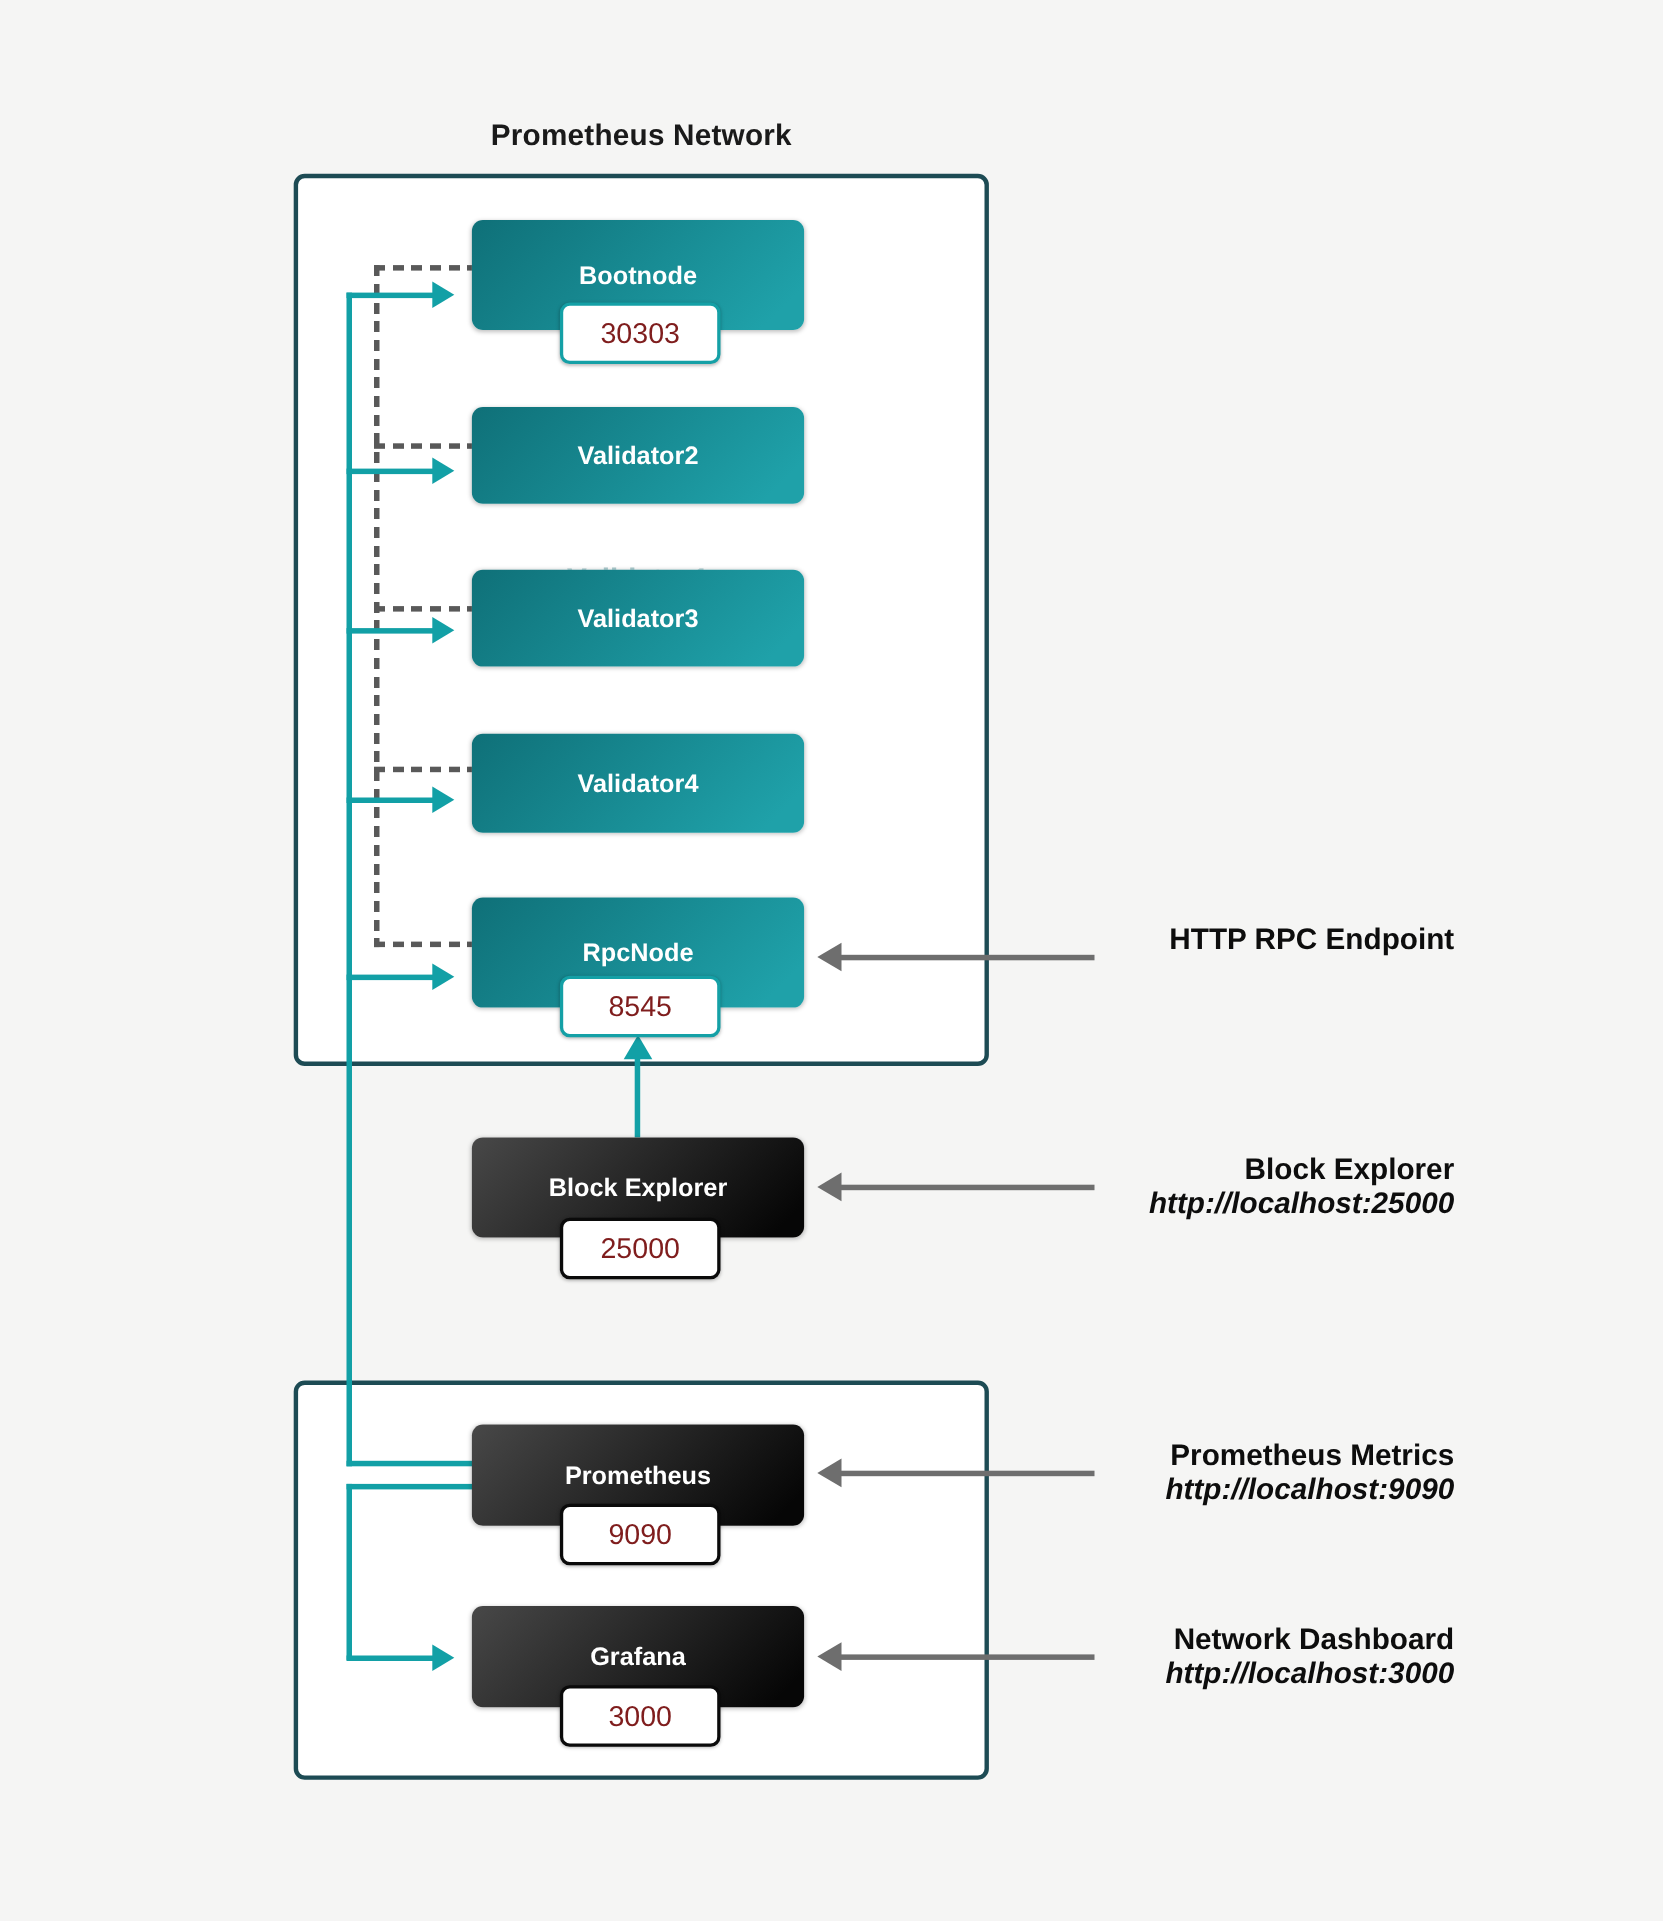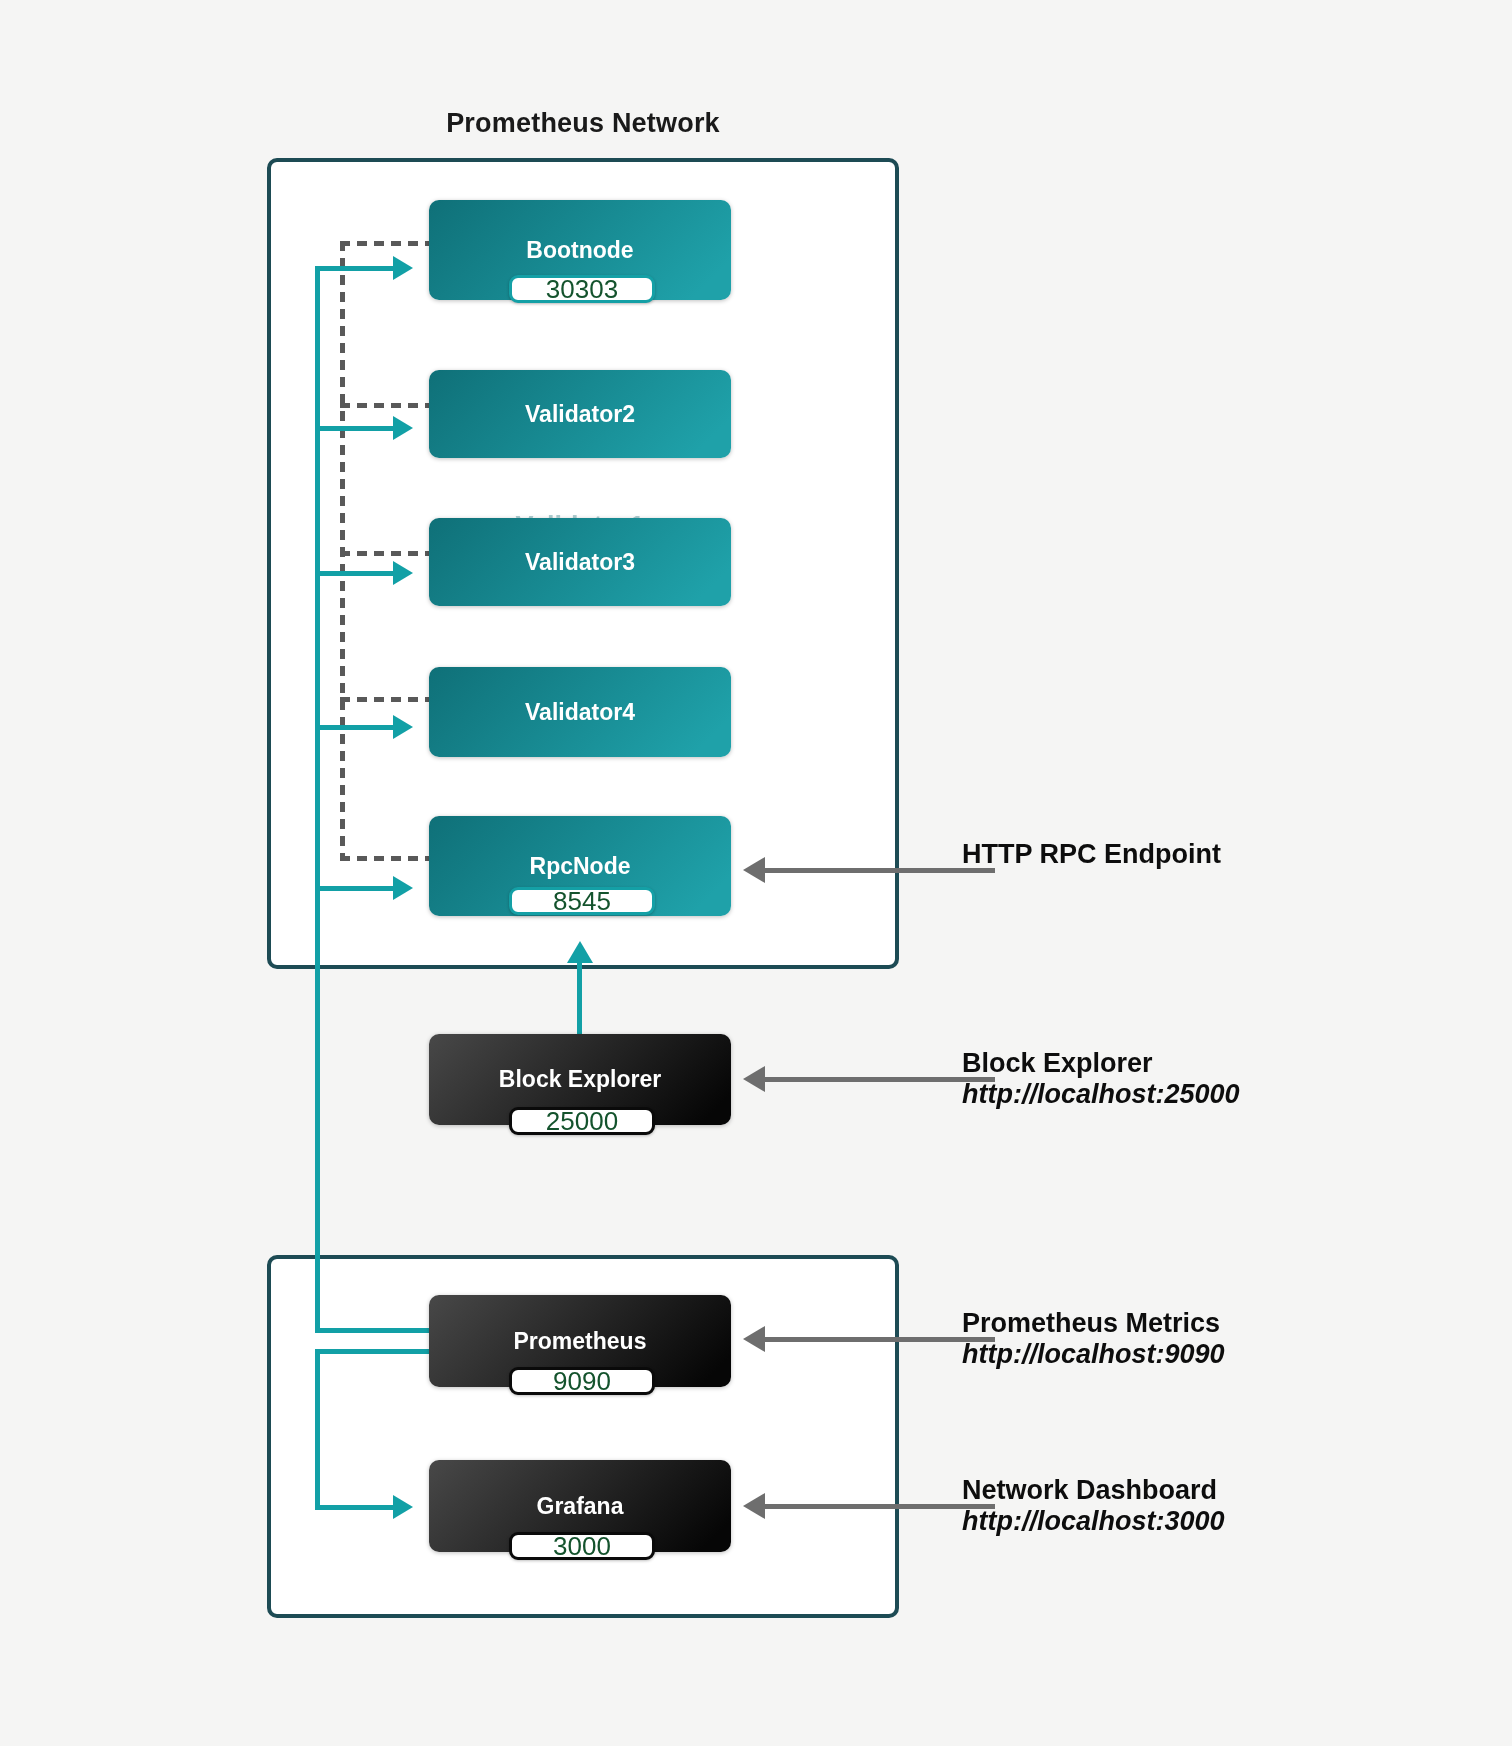--- a/index.html
+++ b/index.html
@@ -41,24 +41,24 @@
     box-shadow:0 1px 4px rgba(0,0,0,.25);
     z-index:4;
     box-sizing:border-box;
   }
   .node.teal{background:linear-gradient(135deg,#0f7078 0%,#1fa1a9 90%);}
   .node.dark{background:linear-gradient(135deg,#484848 0%,#060606 92%);}
 
   
   .badge{
     position:absolute;
-    left:509px;width:146px;height:28px;
+    left:509px;width:146px;height:56px;
     background:#fff;border-radius:9px;
     display:flex;align-items:center;justify-content:center;
-    font-size:26px;font-weight:400;color:#14532d;
+    font-size:26px;font-weight:400;color:#7f1d1d;
     box-sizing:border-box;
     box-shadow:0 1px 3px rgba(0,0,0,.25);
     z-index:5;
   }
   .badge.teal-border{border:3px solid #14a0a6;}
   .badge.dark-border{border:3px solid #0a0a0a;}
 
   
   .tline{position:absolute;background:#12a0a6;z-index:3;}
   
@@ -76,21 +76,21 @@
   .arr-up-teal{position:absolute;width:0;height:0;z-index:3;
     border-left:13px solid transparent;border-right:13px solid transparent;
     border-bottom:22px solid #12a0a6;}
   .arr-left-gray{position:absolute;width:0;height:0;z-index:2;
     border-top:13px solid transparent;border-bottom:13px solid transparent;
     border-right:22px solid #6e6e6e;}
 
   
   .annotation{
     position:absolute;left:962px;width:360px;
-    text-align:left;line-height:31px;
+    text-align:right;line-height:31px;
     z-index:2;color:#0d0d0d;
   }
   .annotation .a-title{font-size:27px;font-weight:700;}
   .annotation .a-url{font-size:27px;font-weight:700;font-style:italic;}
 
   
   .peek-label{
     position:absolute;left:429px;width:302px;top:511px;height:7px;
     overflow:hidden;text-align:center;
     font-size:27px;font-weight:700;color:#aecdd0;

